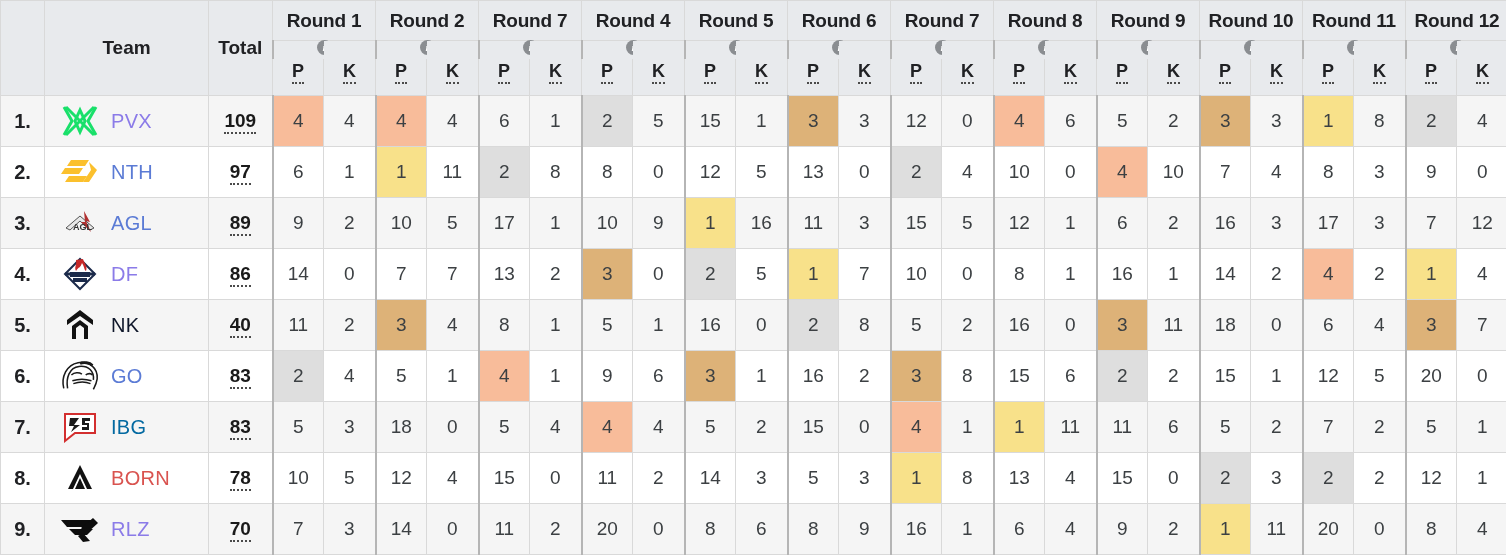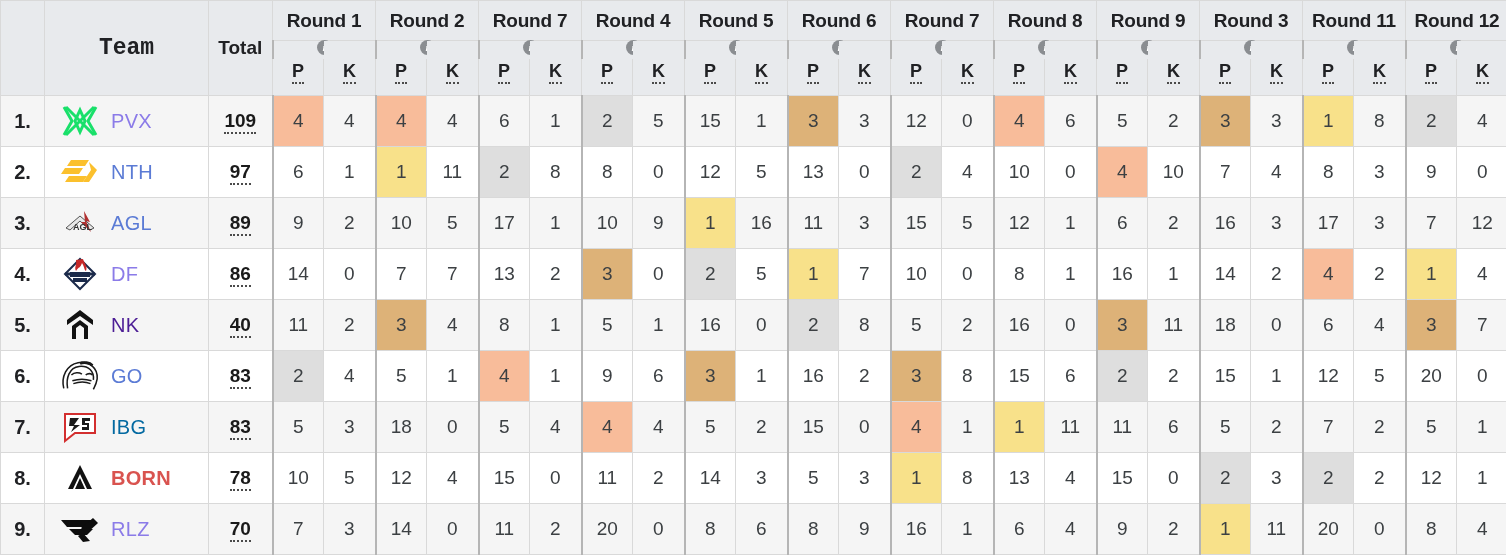--- a/index.html
+++ b/index.html
@@ -44,22 +44,21 @@
     border-right: 2px solid #b5b5b5;
     border-bottom: none;
     position: relative;
   }
   th.corner {
     border-bottom: 1px solid #d9d9d9;
   }
   th.rank-head { width: 44px; }
   th.team-head {
     width: 164px;
-    font-size: 23px;
-    font-family: Liberation Mono, monospace;
+    font-size: 19px;
   }
   th.total-head {
     width: 64px;
     font-size: 19px;
     border-right: 2px solid #b5b5b5;
   }
   tr.info-row th {
     height: 18px;
     border-top: none;
     border-bottom: none;
@@ -210,21 +209,21 @@
 
       <th class="round-title" colspan="2">Round 1</th>
           <th class="round-title" colspan="2">Round 2</th>
           <th class="round-title" colspan="2">Round 7</th>
           <th class="round-title" colspan="2">Round 4</th>
           <th class="round-title" colspan="2">Round 5</th>
           <th class="round-title" colspan="2">Round 6</th>
           <th class="round-title" colspan="2">Round 7</th>
           <th class="round-title" colspan="2">Round 8</th>
           <th class="round-title" colspan="2">Round 9</th>
-          <th class="round-title" colspan="2">Round 3</th>
+          <th class="round-title" colspan="2">Round 10</th>
           <th class="round-title" colspan="2">Round 11</th>
           <th class="round-title" colspan="2">Round 12</th>
         </tr>
       <tr class="info-row" id="info-row-el">
           <th class="pk-info-left">
             <span class="info-icon right-edge">i</span>
           </th>
           <th class="pk-info-right"></th>
           <th class="pk-info-left">
             <span class="info-icon right-edge">i</span>
@@ -478,21 +477,21 @@
           <td class="team">
             <div class="team-inner">
               <span class="team-logo">
                 <svg width="34" height="34" viewBox="0 0 34 34">
                   <g fill="#111">
                     <path d="M17 2 L30 12 L30 17 L17 8 L4 17 L4 12 Z"></path>
                     <path d="M17 12 L25 18 L25 31 L21 31 L21 20 L17 17 L13 20 L13 31 L9 31 L9 18 Z"></path>
                   </g>
                 </svg>
               </span>
-              <span class="team-abbr" style="color: #4c1d95;">NK</span>
+              <span class="team-abbr" style="color: #0f172a;">NK</span>
             </div>
           </td>
           <td class="total"><span class="total-val">40</span></td>
           <td class="stat p-col">11</td>
           <td class="stat k-col">2</td>
           <td class="stat p-col" style="background: rgb(221, 178, 120);">3</td>
           <td class="stat k-col">4</td>
           <td class="stat p-col">8</td>
           <td class="stat k-col">1</td>
           <td class="stat p-col">5</td>
@@ -607,21 +606,21 @@
           <td class="team">
             <div class="team-inner">
               <span class="team-logo">
                 <svg width="36" height="30" viewBox="0 0 36 30">
                   <g fill="#111">
                     <path d="M18 2 L30 26 L25 26 L18 11 L11 26 L6 26 Z"></path>
                     <path d="M18 15 L23 26 L13 26 Z"></path>
                   </g>
                 </svg>
               </span>
-              <span class="team-abbr" style="color: rgb(217, 83, 79); font-weight: bold;">BORN</span>
+              <span class="team-abbr" style="color: rgb(217, 83, 79);">BORN</span>
             </div>
           </td>
           <td class="total"><span class="total-val">78</span></td>
           <td class="stat p-col">10</td>
           <td class="stat k-col">5</td>
           <td class="stat p-col">12</td>
           <td class="stat k-col">4</td>
           <td class="stat p-col">15</td>
           <td class="stat k-col">0</td>
           <td class="stat p-col">11</td>

